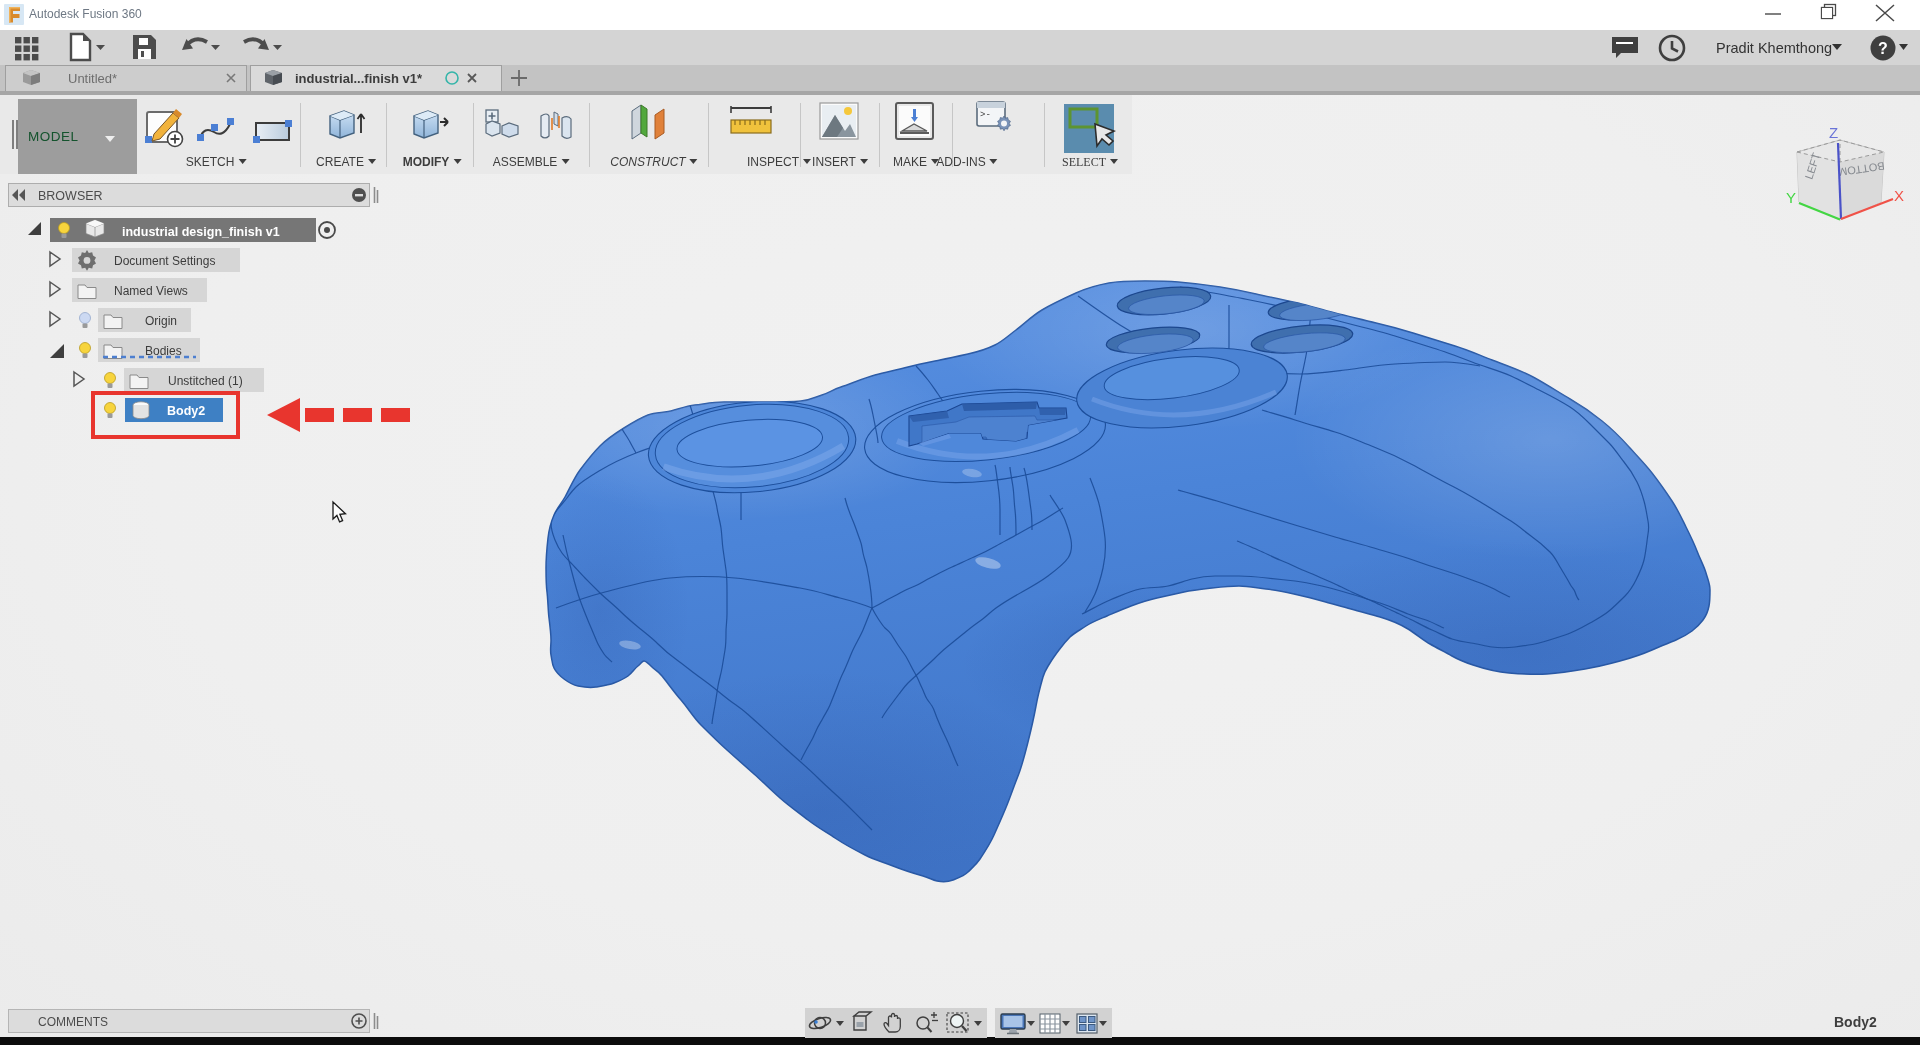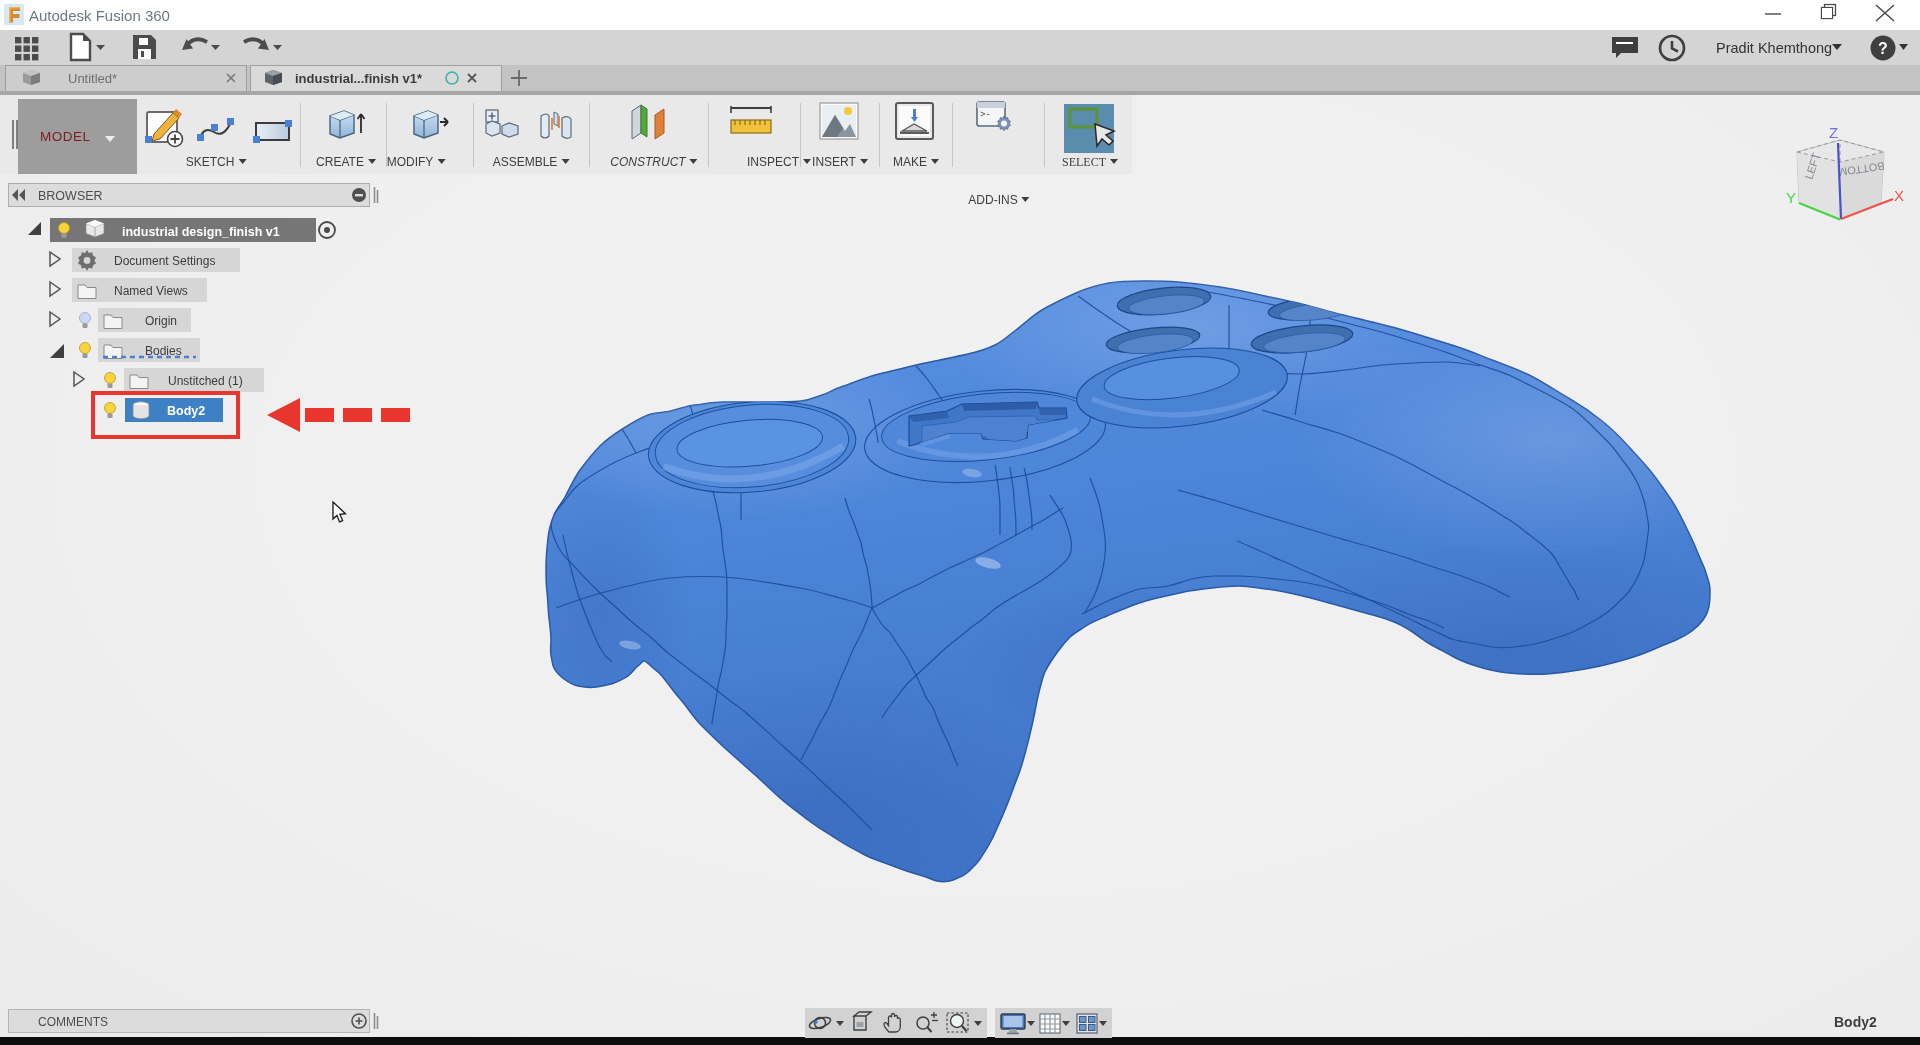--- a/index.html
+++ b/index.html
@@ -25,21 +25,21 @@
 <div class="abs" id="ribbon"></div>
 <div class="abs" id="blackbar"></div>
 
 <div class="abs" style="left:4px;top:4px;width:20px;height:21px;">
 <svg width="20" height="21">
       <rect x="0" y="0" width="20" height="21" rx="1" fill="#d7e7f4"></rect>
       <path d="M5,3 h11 v4 h-7 v3 h6.5 v4 h-6.5 v4.5 h-4 z" fill="#d98a2b"></path>
       <path d="M5,3 h11 v1.5 h-9.5 v14 h-1.5 z" fill="#f0b35c"></path>
     </svg>
 </div>
-<div class="abs" style="left:29px;top:7px;font-size:15px;color:#6e7884;">Autodesk Fusion 360</div>
+<div class="abs" style="left:29px;top:7px;font-size:12px;color:#6e7884;">Autodesk Fusion 360</div>
 <svg class="abs" style="left:1755px;top:0px;" width="160" height="28">
   <line x1="10" y1="14" x2="26" y2="14" stroke="#4a4a4a" stroke-width="1.4"></line>
   <rect x="66.5" y="7.5" width="11" height="11" fill="none" stroke="#4a4a4a" stroke-width="1.3"></rect>
   <rect x="69.5" y="4.5" width="11" height="11" fill="none" stroke="#4a4a4a" stroke-width="1.3"></rect>
   <rect x="67" y="8" width="10" height="10" fill="#fff"></rect>
   <path d="M121,5 L139,21 M139,5 L121,21" stroke="#4a4a4a" stroke-width="1.5"></path>
 </svg>
 
 <svg class="abs" style="left:0px;top:30px;" width="400" height="35">
 
@@ -106,21 +106,21 @@
   <path d="M227,9 l8,8 M235,9 l-8,8" stroke="#787878" stroke-width="1.6"></path>
   <text x="295" y="18" font-size="13px" font-weight="bold" fill="#3c3c3c">industrial...finish v1*</text>
   <circle cx="452" cy="13" r="6" fill="none" stroke="#35b5a9" stroke-width="1.6"></circle>
   <path d="M468,9 l8,8 M476,9 l-8,8" stroke="#585858" stroke-width="1.8"></path>
   <path d="M511,13 h16 M519,5 v16" stroke="#6a6a6a" stroke-width="1.8"></path>
 </svg>
 
 <div class="abs" style="left:18px;top:99px;width:119px;height:75px;background:#9d9d9d;"></div>
 <div class="abs" style="left:12px;top:120px;width:2px;height:29px;background:#7e7e7e;"></div>
 <div class="abs" style="left:16px;top:120px;width:2px;height:29px;background:#7e7e7e;"></div>
-<div class="abs" style="left:40px;top:129px;font-size:13.5px;color:#7f1d1d;letter-spacing:0.5px;">MODEL</div>
+<div class="abs" style="left:28px;top:129px;font-size:13.5px;color:#14532d;letter-spacing:0.5px;">MODEL</div>
 <svg class="abs" style="left:104px;top:135px;" width="12" height="8">
     <path d="M1,1 l5,6 l5,-6 z" fill="#eee"></path>
   </svg>
 <div class="abs" style="left:1064px;top:104px;width:50px;height:49px;background:#5a8cae;"></div>
 
 <svg class="abs" style="left:0px;top:95px;" width="1132" height="79">
 
   <g stroke="#c6c6c6" stroke-width="1">
     <line x1="300.5" y1="8" x2="300.5" y2="72"></line>
       <line x1="386.5" y1="8" x2="386.5" y2="72"></line>
@@ -129,27 +129,27 @@
     <line x1="708.5" y1="8" x2="708.5" y2="72"></line>
       <line x1="800.5" y1="8" x2="800.5" y2="72"></line>
     <line x1="879.5" y1="8" x2="879.5" y2="72"></line>
       <line x1="952.5" y1="8" x2="952.5" y2="72"></line>
     <line x1="1044.5" y1="8" x2="1044.5" y2="72"></line>
   </g>
 </svg>
 
 <div class="grouplabel" style="left:216px;">SKETCH<span class="dd"></span></div>
 <div class="grouplabel" style="left:346px;">CREATE<span class="dd"></span></div>
-<div class="grouplabel" style="left:416px;">MODIFY<span class="dd"></span></div>
+<div class="grouplabel" style="left:432px;font-weight:bold;">MODIFY<span class="dd"></span></div>
 <div class="grouplabel" style="left:531px;">ASSEMBLE<span class="dd"></span></div>
 <div class="grouplabel" style="left:654px;font-style:italic;">CONSTRUCT<span class="dd"></span></div>
 <div class="grouplabel" style="left:751px;margin-left:28px;">INSPECT<span class="dd"></span></div>
 <div class="grouplabel" style="left:840px;text-align:center;">INSERT<span class="dd"></span></div>
 <div class="grouplabel" style="left:916px;">MAKE<span class="dd"></span></div>
-<div class="grouplabel" style="left:999px;margin-top:38px;">ADD-INS<span class="dd"></span></div>
+<div class="grouplabel" style="left:967px;">ADD-INS<span class="dd"></span></div>
 <div class="grouplabel" style="left:1090px;font-family:Liberation Serif, serif;">SELECT<span class="dd"></span></div>
 
 <svg class="abs" style="left:0px;top:95px;" width="1132" height="79" id="ribicons">
   <defs>
     <linearGradient id="boxg" x1="0" y1="0" x2="0" y2="1">
         <stop offset="0" stop-color="#cfe2f5"></stop>
         <stop offset="1" stop-color="#8fb4d9"></stop>
       </linearGradient>
     <linearGradient id="boxg2" x1="0" y1="0" x2="1" y2="0">
         <stop offset="0" stop-color="#e8eef5"></stop>

